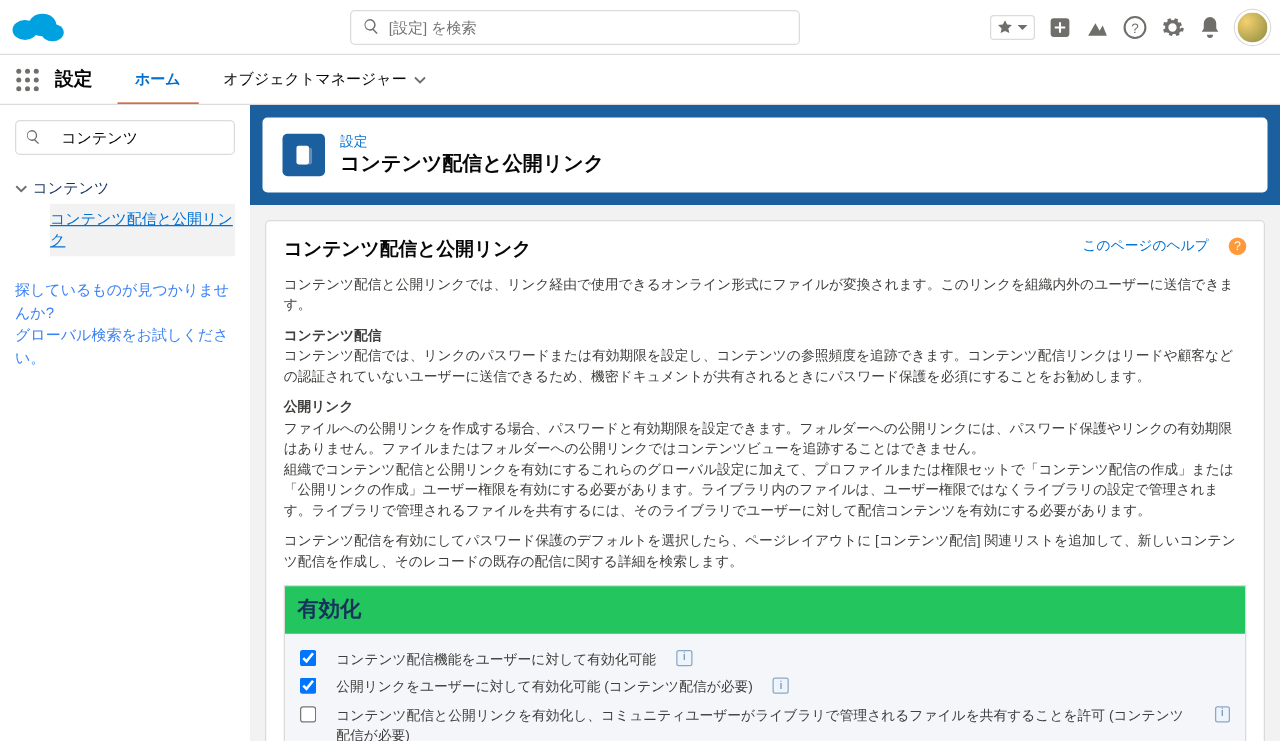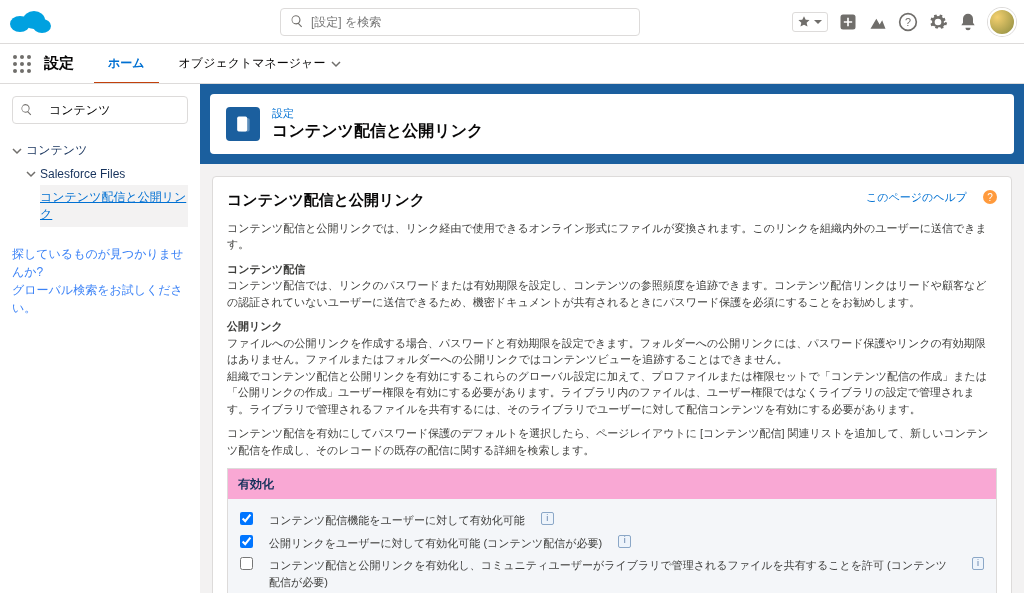--- a/index.html
+++ b/index.html
@@ -45,21 +45,21 @@
 .banner-labels .bc { font-size: 11px; color: #0070d2; }
 .banner-labels .title { font-size: 16px; font-weight: 700; color: #080707; }
 
 .panel { background: #fff; border: 1px solid #dddbda; border-radius: 4px; margin: 12px; padding: 12px 14px; font-size: 11px; line-height: 1.5; color: #3e3e3c; }
 .panel h2 { font-size: 15px; color: #080707; margin-bottom: 8px; }
 .panel .sec-h { font-weight: 700; margin-top: 8px; color: #3e3e3c; }
 .panel .help-link { float: right; font-size: 11px; color: #0070d2; display: flex; align-items: center; gap: 16px; justify-content: flex-end; }
 .panel .help-link .q { display: inline-flex; width: 14px; height: 14px; background: #ff9a3c; color: #fff; border-radius: 50%; align-items: center; justify-content: center; font-size: 10px; }
 
 .form-block { border: 1px solid #dddbda; background: #f4f6f9; margin-top: 10px; }
-.form-block .fb-head { background: #f9a8d4; font-weight: 700; padding: 6px 10px; font-size: 12px; color: #16325c; }
+.form-block .fb-head { background: #22c55e; font-weight: 700; padding: 6px 10px; font-size: 17px; color: #16325c; }
 .form-block .fb-body { padding: 10px 12px; }
 .form-row { display: flex; align-items: flex-start; gap: 16px; padding: 3px 0; }
 .form-row label { font-size: 11px; color: #3e3e3c; }
 .info-icon { display: inline-flex; width: 13px; height: 13px; border: 1px solid #8ba7c7; border-radius: 2px; align-items: center; justify-content: center; font-size: 9px; color: #5b7ca5; background: #eef4fb; cursor: pointer; }
 </style>
 </head>
 <body>
 
 <div class="header">
   <div class="logo">
@@ -138,26 +138,20 @@
       <svg class="search-icon" viewBox="0 0 24 24">
           <path d="M10 2a8 8 0 015.3 13.9l5.4 5.4-1.4 1.4-5.4-5.4A8 8 0 1110 2zm0 2a6 6 0 100 12 6 6 0 000-12z"></path>
         </svg>
       <input value="コンテンツ" style="">
     </div>
     <div class="tree-item">
       <svg class="chev" viewBox="0 0 10 10">
           <path d="M1 3l4 4 4-4" fill="none" stroke="#706e6b" stroke-width="1.5"></path>
         </svg>
       <span>コンテンツ</span>
-    </div>
-    <div class="tree-item l1">
-      <svg class="chev" viewBox="0 0 10 10">
-          <path d="M1 3l4 4 4-4" fill="none" stroke="#706e6b" stroke-width="1.5"></path>
-        </svg>
-      <span>Salesforce Files</span>
     </div>
     <div class="tree-item l2 selected">
       <a>コンテンツ配信と公開リンク</a>
     </div>
     <div class="help">
       <div>探しているものが見つかりませんか?</div>
       <div>グローバル検索をお試しください。</div>
     </div>
   </div>
 

